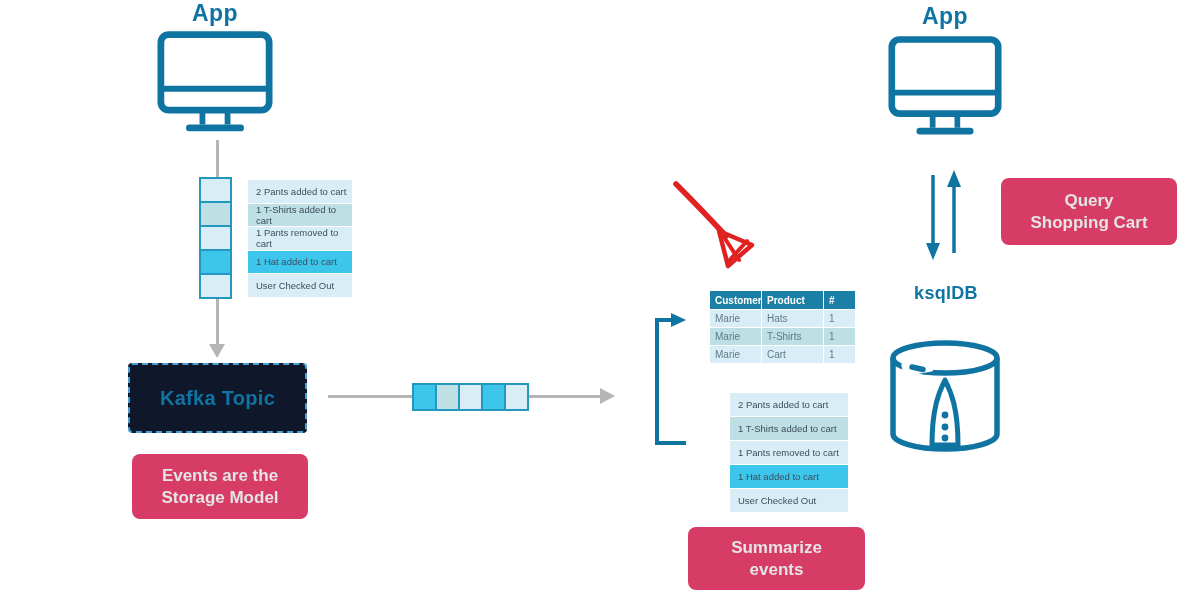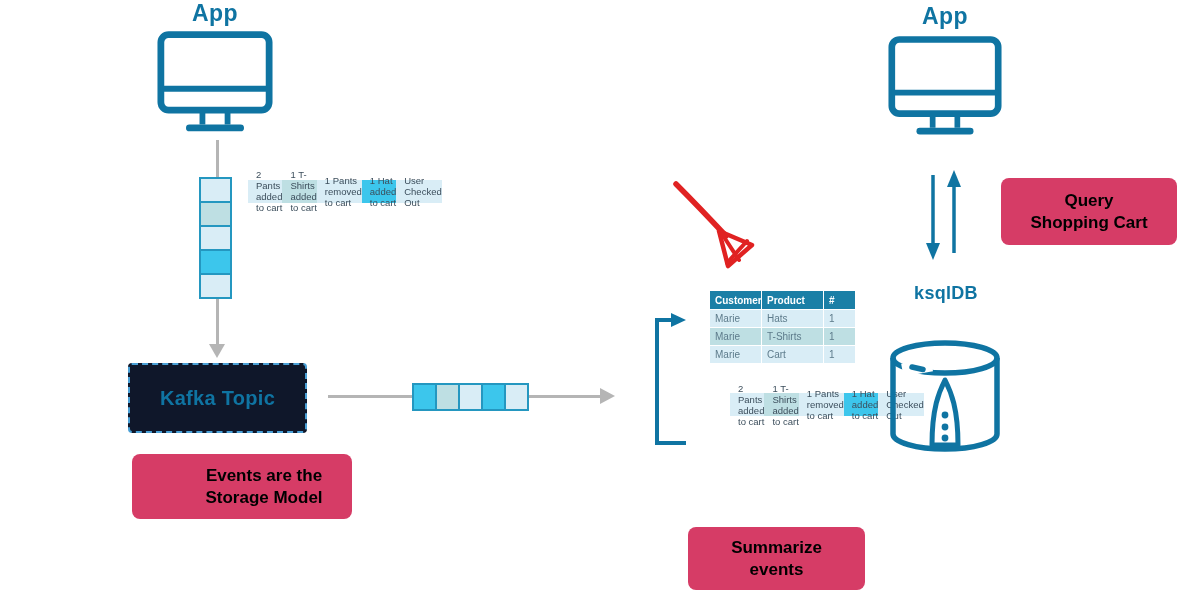--- a/index.html
+++ b/index.html
@@ -1,21 +1,21 @@
 <!DOCTYPE html>
 <html style="--teal: #0f74a2; --pink: #d63c66; --cyan: #3cc6ec; --light: #d9edf6; --mid: #bedfe3; --cell-border: #2497c0; --table-header: #1b7fa6; --line-gray: #b5b5b5; --annotation-red: #e02222; --event-text: #3c4e5c; --table-text: #5d7b8b; --dashed-border: #4aa0d6;"><head>
 <meta charset="utf-8">
 <style>
   html,body{margin:0;padding:0;background:#fff;}
   .canvas{position:relative;width:1200px;height:605px;background:#fff;overflow:hidden;
           font-family:"Liberation Sans",sans-serif;}
 
   .app-label{position:absolute;width:120px;text-align:center;font-size:23px;font-weight:bold;
              color:var(--teal);letter-spacing:.5px;}
-  .badge{position:absolute;background:var(--pink);color:#000000;border-radius:8px;display:flex;
+  .badge{position:absolute;background:var(--pink);color:#e5e5e5;border-radius:8px;display:flex;
          align-items:center;justify-content:center;text-align:center;font-weight:bold;
          font-size:17px;line-height:1.25;white-space:pre-line;}
   .kafka-box{position:absolute;left:128px;top:363px;width:175px;height:66px;
              border:2px dashed var(--dashed-border);border-radius:4px;background:#0f172a;
              display:flex;align-items:center;justify-content:center;}
   .kafka-box span{color:var(--teal);font-weight:bold;font-size:20px;letter-spacing:.3px;}
   .ksqldb-label{position:absolute;left:885px;top:283px;width:122px;text-align:center;
                 color:var(--teal);font-weight:bold;font-size:18px;letter-spacing:.3px;}
 
   .vline{position:absolute;background:var(--line-gray);z-index:0;}
@@ -25,21 +25,21 @@
   .tri-right{position:absolute;width:0;height:0;border-top:8px solid transparent;
              border-bottom:8px solid transparent;border-left:15px solid var(--line-gray);}
 
   .stack{position:absolute;left:199px;top:177px;display:flex;flex-direction:column;z-index:2;}
   .stack .cell{width:29px;height:22px;border:2px solid var(--cell-border);}
   .stack .cell + .cell{margin-top:-2px;}
   .queue{position:absolute;left:412px;top:383px;display:flex;z-index:2;}
   .queue .cell{width:21px;height:24px;border:2px solid var(--cell-border);}
   .queue .cell + .cell{margin-left:-2px;}
 
-  .elist{position:absolute;display:flex;}
+  .elist{position:absolute;display:flex;flex-direction:column;}
   .erow{display:flex;align-items:center;padding-left:8px;font-size:9.5px;
         color:var(--event-text);border-bottom:1px solid #fff;box-sizing:border-box;}
   .elist.left .erow{height:23.5px;}
   .elist.mid .erow{height:24px;}
 
   .stable{position:absolute;left:710px;top:291px;width:146px;font-size:10px;z-index:2;}
   .tr{display:flex;border-bottom:1px solid #fff;}
   .th{background:var(--table-header);color:#fff;font-weight:bold;height:18px;display:flex;
       align-items:center;padding-left:5px;box-sizing:border-box;border-right:1px solid #fff;}
   .td{height:17px;display:flex;align-items:center;padding-left:5px;color:var(--table-text);
@@ -81,21 +81,21 @@
     <div class="erow" style="background: rgb(217, 237, 246);">1 Pants removed to cart</div>
     <div class="erow" style="background: rgb(60, 198, 236);">1 Hat added to cart</div>
     <div class="erow" style="background: rgb(217, 237, 246);">User Checked Out</div>
   </div>
 
 
   <div class="kafka-box">
     <span>Kafka Topic</span>
   </div>
 
-  <div class="badge" style="left:132px;top:454px;width:176px;height:65px;padding-left:44px;">Events are the
+  <div class="badge" style="left:132px;top:454px;width:176px;height:65px;">Events are the
 Storage Model</div>
 
   <div class="hline" style="left:328px;top:395px;width:272px;height:3px;"></div>
   <div class="tri-right" style="left:600px;top:388px;"></div>
 
   <div class="queue">
     <div class="cell" style="background: rgb(60, 198, 236);"></div>
     <div class="cell" style="background: rgb(190, 223, 227);"></div>
     <div class="cell" style="background: rgb(217, 237, 246);"></div>
     <div class="cell" style="background: rgb(60, 198, 236);"></div>

